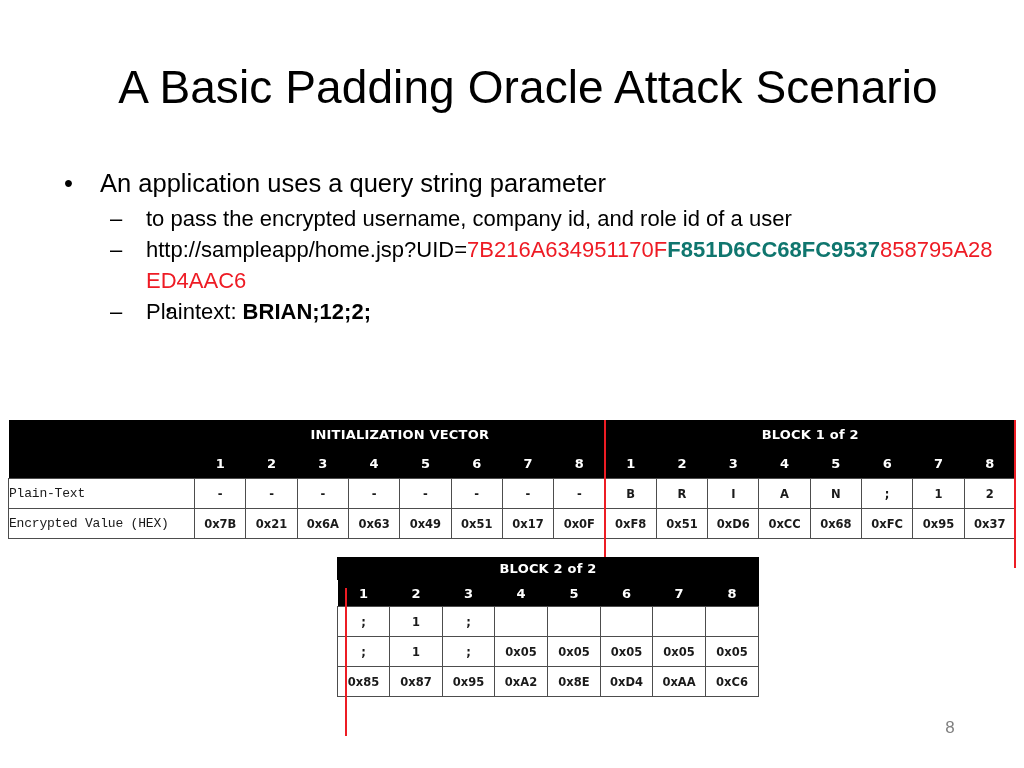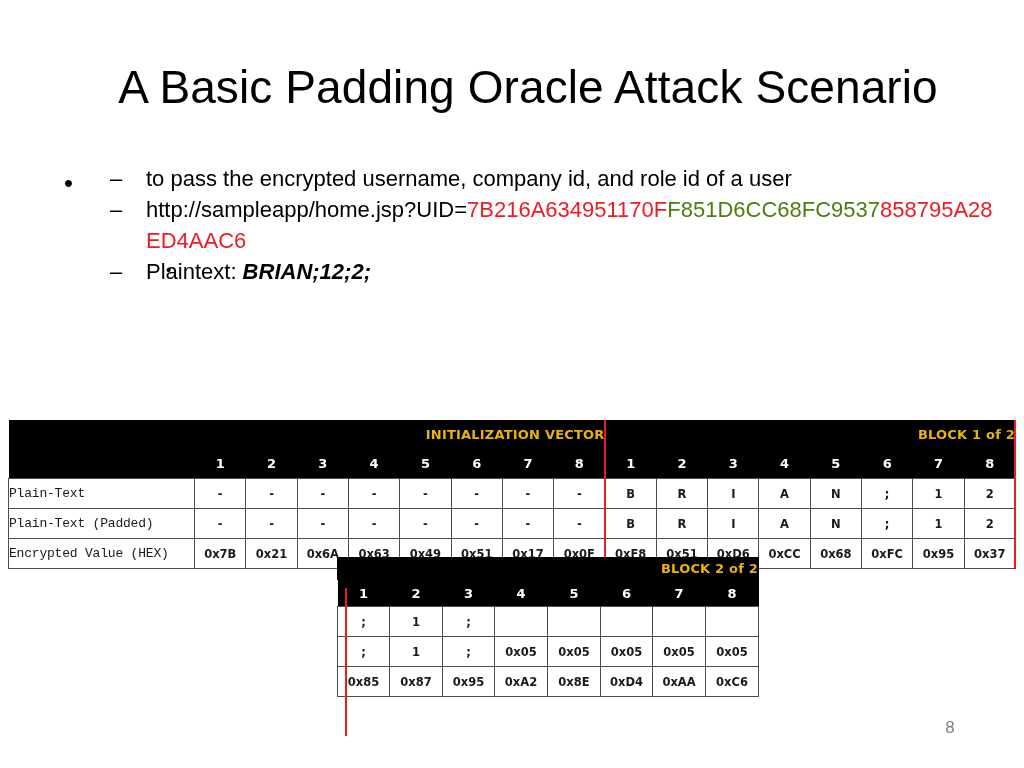--- a/index.html
+++ b/index.html
@@ -74,22 +74,22 @@
   }
   .lvl3 .mark {
     position: absolute;
     left: 110px;
     top: 0;
     font-size: 15px;
     line-height: 27px;
   }
 
   .hex-red  { color: #EE1B24; margin-top: 21px; }
-  .hex-cyan { color: #4d7c0f; }
-  .bold     { font-weight: bold; font-style: italic; }
+  .hex-cyan { color: #0f766e; font-weight: bold; }
+  .bold     { font-weight: bold; }
 
   .url-line { word-break: break-all; }
 
   
   .tbl-wrap {
     position: absolute;
     background: #ffffff;
   }
   table.grid {
     border-collapse: collapse;
@@ -112,29 +112,28 @@
   }
   table.grid td.label {
     font-size: 13px;
     font-weight: normal;
     font-family: Liberation Mono, monospace;
     text-align: left;
     letter-spacing: -0.2px;
   }
   table.grid .hdr-band {
     background: #000000;
-    color: #eab308;
+    color: #ffffff;
     border: none;
     border-left: 1.6px solid #000000;
     border-right: 1.6px solid #000000;
     height: 23px;
     font-size: 13px;
     font-weight: bold;
     letter-spacing: 0.2px;
-    text-align: right;
   }
   table.grid .hdr-num {
     background: #000000;
     color: #ffffff;
     border: none;
     height: 26px;
     font-size: 13px;
     font-weight: bold;
   }
   table.grid .hdr-blank {
@@ -163,20 +162,21 @@
 </style>
 </head>
 <body>
 
 <div class="slide-title">A Basic Padding Oracle Attack Scenario</div>
 
 <div class="body-block">
 
   <div class="lvl1">
     <span class="mark">•</span>
+    <span>An application uses a query string parameter</span>
   </div>
 
   <div class="lvl2">
     <span class="mark">–</span>
     <span>to pass the encrypted username, company id, and role id of a user</span>
   </div>
 
   <div class="lvl2 url-line">
     <span class="mark">–</span><span>http://sampleapp/home.jsp?UID=</span><span class="hex-red">7B216A634951170F</span><span class="hex-cyan">F851D6CC</span><span class="hex-cyan">68FC9537</span><span class="hex-red">858795A28ED4AAC6</span>
   </div>
@@ -251,39 +251,20 @@
       <td>B</td>
       <td>R</td>
       <td>I</td>
       <td>A</td>
       <td>N</td>
       <td>;</td>
       <td>1</td>
       <td>2</td>
     </tr>
 
-    <tr>
-      <td class="label">Plain-Text (Padded)</td>
-      <td>-</td>
-      <td>-</td>
-      <td>-</td>
-      <td>-</td>
-      <td>-</td>
-      <td>-</td>
-      <td>-</td>
-      <td>-</td>
-      <td>B</td>
-      <td>R</td>
-      <td>I</td>
-      <td>A</td>
-      <td>N</td>
-      <td>;</td>
-      <td>1</td>
-      <td>2</td>
-    </tr>
 
     <tr>
       <td class="label">Encrypted Value (HEX)</td>
       <td>0x7B</td>
       <td>0x21</td>
       <td>0x6A</td>
       <td>0x63</td>
       <td>0x49</td>
       <td>0x51</td>
       <td>0x17</td>

